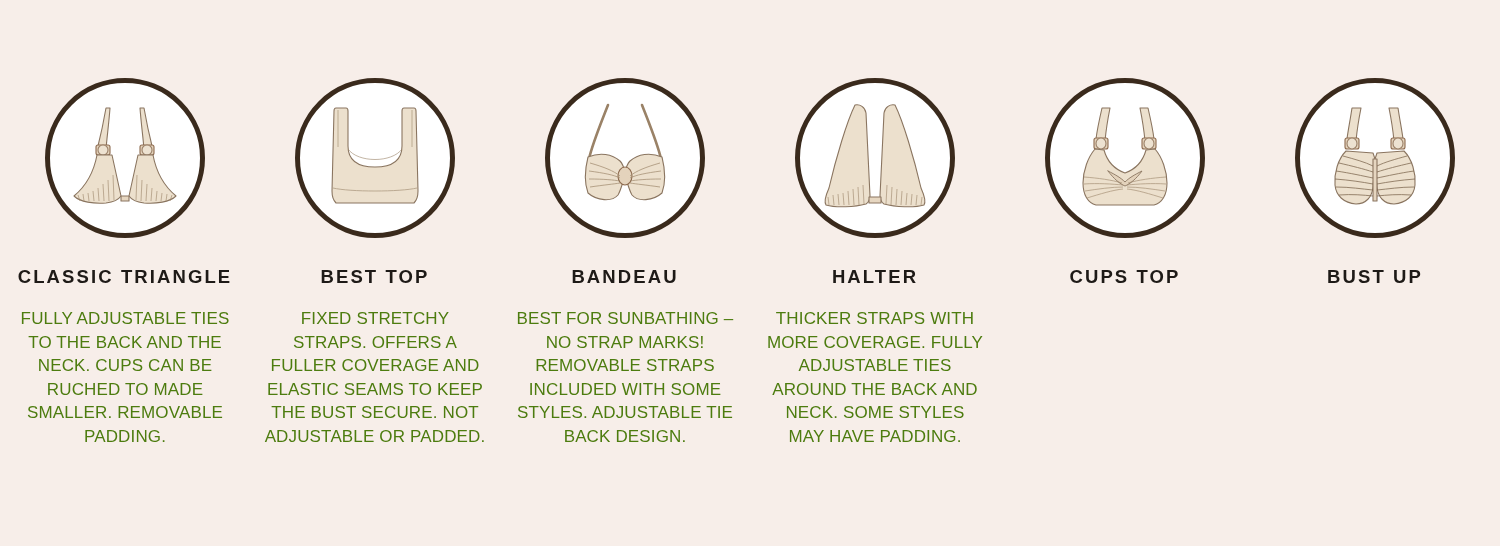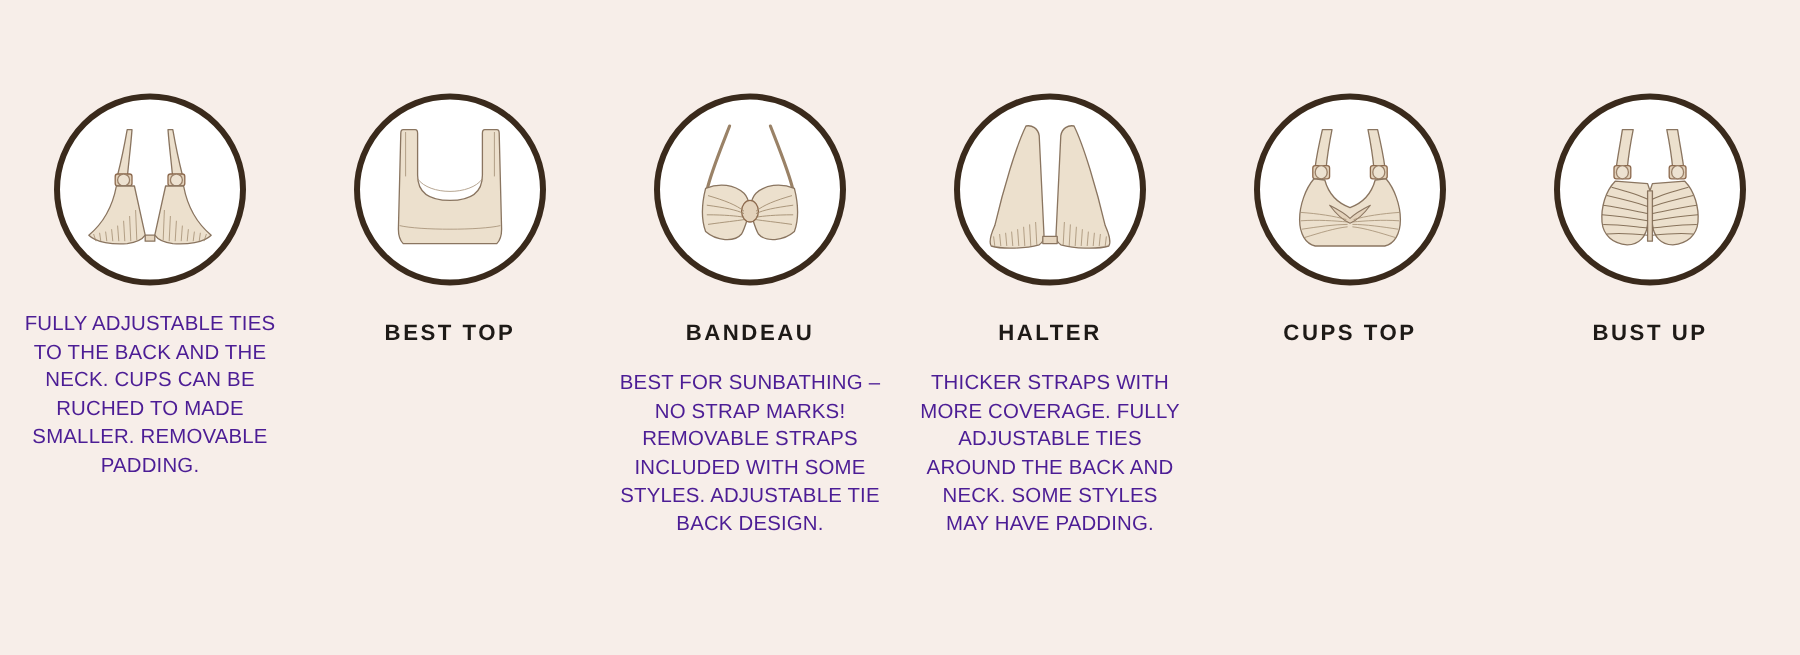--- a/index.html
+++ b/index.html
@@ -66,21 +66,21 @@
     white-space: nowrap;
   }
 
   .style-desc {
     margin-top: 20px;
     width: 232px;
     font-size: 17px;
     font-weight: 400;
     line-height: 23.5px;
     letter-spacing: 0.15px;
-    color: #4c1d95;
+    color: #4d7c0f;
   }
 
   
   .style-card:nth-child(1) .style-desc { width: 228px; }
   .style-card:nth-child(2) .style-desc { width: 222px; }
   .style-card:nth-child(3) .style-desc { width: 236px; }
   .style-card:nth-child(4) .style-desc { width: 218px; }
   .style-card:nth-child(5) .style-desc { width: 232px; }
   .style-card:nth-child(6) .style-desc { width: 228px; }
 </style>
@@ -116,20 +116,21 @@
             <path d="M117 111 L116 118"></path>
             <path d="M112 110 L111 118"></path>
           <path d="M107 108 L106 118"></path>
             <path d="M102 105 L101 118"></path>
             <path d="M97 101 L96 118"></path>
           <path d="M92 97 L91 118"></path>
             <path d="M87 92 L86 117"></path>
         </g>
       </svg>
     </div>
+    <div class="style-title">CLASSIC TRIANGLE</div>
     <div class="style-desc">FULLY ADJUSTABLE TIES TO THE BACK AND THE NECK. CUPS CAN BE RUCHED TO MADE SMALLER. REMOVABLE PADDING.</div>
   </div>
 
   <div class="style-card">
     <div class="icon-circle">
       <svg viewBox="0 0 150 150" xmlns="http://www.w3.org/2000/svg">
         <g fill="#ece0cd" stroke="#8a7560" stroke-width="1.1" stroke-linejoin="round" stroke-linecap="round">
           <path d="M36 25
                    C35 25 34 26 34 28
                    L32 108
@@ -148,20 +149,21 @@
         </g>
         <g stroke="#a08a70" stroke-width="0.8" fill="none" opacity="0.8">
           <path d="M33 105 C50 109 100 109 117 105"></path>
           <path d="M48 66 C58 80 92 80 102 66"></path>
           <path d="M38 27 L38 64"></path>
           <path d="M112 27 L112 64"></path>
         </g>
       </svg>
     </div>
     <div class="style-title">BEST TOP</div>
+    <div class="style-desc">FIXED STRETCHY STRAPS. OFFERS A FULLER COVERAGE AND ELASTIC SEAMS TO KEEP THE BUST SECURE. NOT ADJUSTABLE OR PADDED.</div>
   </div>
 
   <div class="style-card">
     <div class="icon-circle">
       <svg viewBox="0 0 150 150" xmlns="http://www.w3.org/2000/svg">
         <g fill="none" stroke="#9a8267" stroke-width="2.6" stroke-linecap="round">
           <path d="M58 22 C49 45 42 62 39 76"></path>
           <path d="M92 22 C101 45 108 62 111 76"></path>
         </g>
         <g fill="#ece0cd" stroke="#8a7560" stroke-width="1.1" stroke-linejoin="round" stroke-linecap="round">

